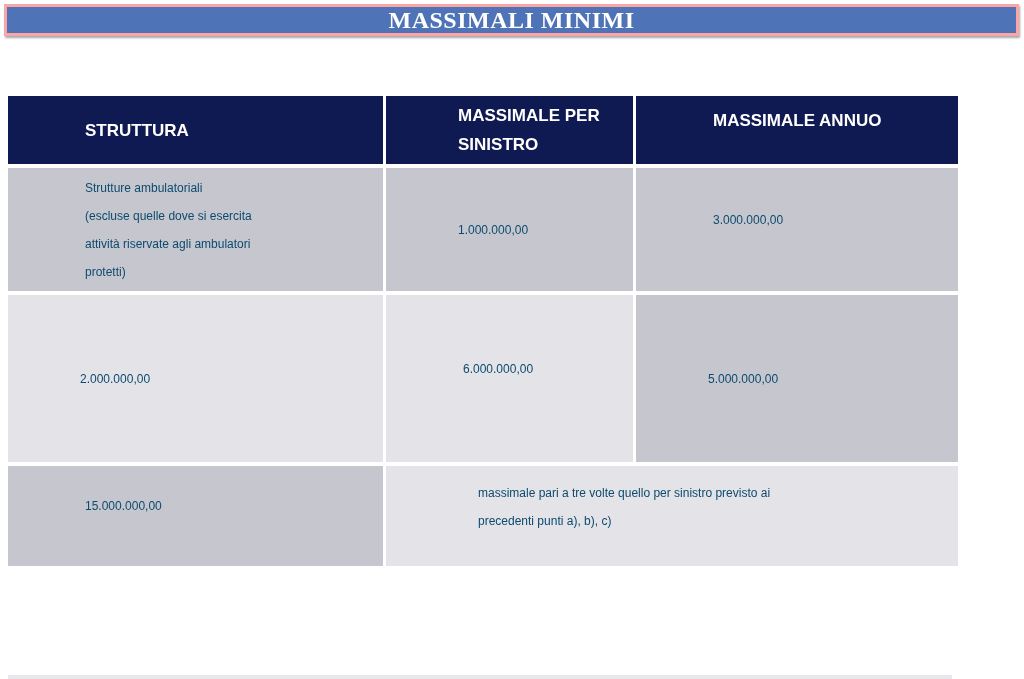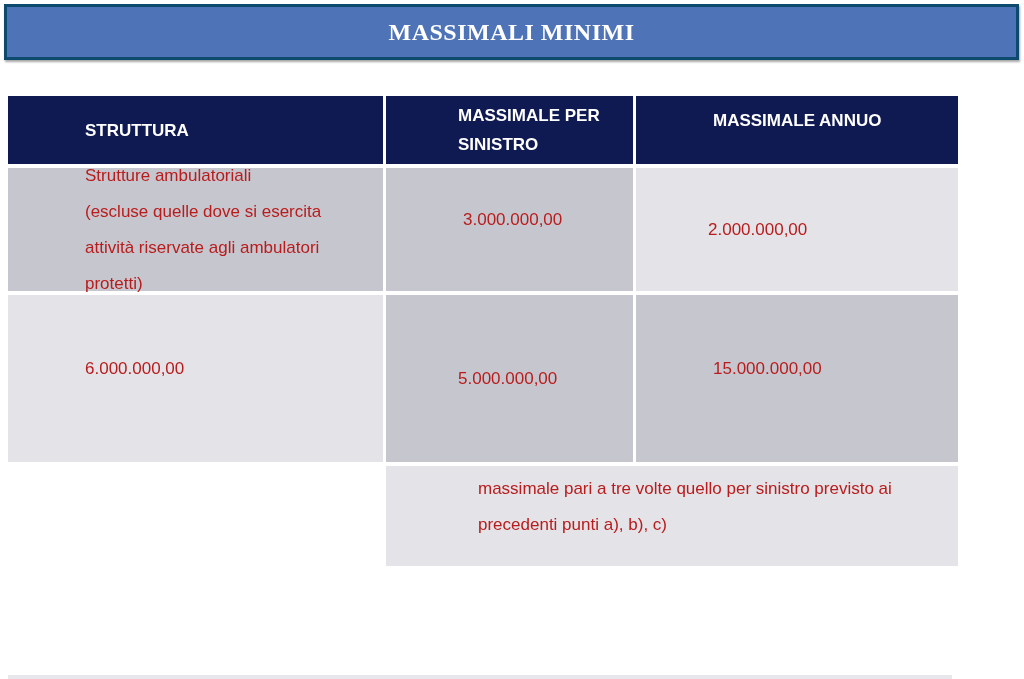--- a/index.html
+++ b/index.html
@@ -17,24 +17,24 @@
     width: 1024px;
     height: 679px;
     background: #ffffff;
   }
   
   .banner {
     position: absolute;
     left: 4px;
     top: 4px;
     width: 1015px;
-    height: 56px;
+    height: 32px;
     box-sizing: border-box;
     background: #4F73B7;
-    border: 3px solid #0c4a6e;
+    border: 3px solid #fca5a5;
     box-shadow: 1px 2px 2px rgba(0,0,0,0.35);
     display: flex;
     align-items: center;
     justify-content: center;
   }
   .banner-title {
     font-family: "Liberation Serif", serif;
     font-weight: 700;
     font-size: 24px;
     letter-spacing: 0.5px;
@@ -49,23 +49,23 @@
     display: grid;
     grid-template-columns: 375px 247px 322px;
     grid-template-rows: 68px 123px 167px 100px 100px;
     gap: 4px 3px;
     background: #ffffff;
   }
   .cell {
     display: flex;
     align-items: center;
     box-sizing: border-box;
-    font-size: 17px;
-    line-height: 36px;
-    color: #b91c1c;
+    font-size: 12px;
+    line-height: 28px;
+    color: #0c4a6e;
     white-space: pre-line;
   }
   .hdr {
     background: #101A52;
     color: #ffffff;
     font-weight: 700;
     font-size: 17px;
     line-height: 29px;
   }
   .rowA { background: #C6C6CE; }
@@ -100,20 +100,21 @@
   <div class="massimali-table">
 
     <div class="cell hdr c1">STRUTTURA</div>
     <div class="cell hdr c2">MASSIMALE PER SINISTRO</div>
     <div class="cell hdr c3">MASSIMALE ANNUO</div>
 
     <div class="cell rowA c1">Strutture ambulatoriali
 (escluse quelle dove si esercita
 attività riservate agli ambulatori
 protetti)</div>
+    <div class="cell rowA c2">1.000.000,00</div>
     <div class="cell rowA c3">3.000.000,00</div>
 
     <div class="cell rowB c2">2.000.000,00</div>
     <div class="cell rowB c3">6.000.000,00</div>
 
     <div class="cell rowA c2">5.000.000,00</div>
     <div class="cell rowA c3">15.000.000,00</div>
 
     <div class="cell rowB merged">massimale pari a tre volte quello per sinistro previsto ai
 precedenti punti a), b), c)</div>

